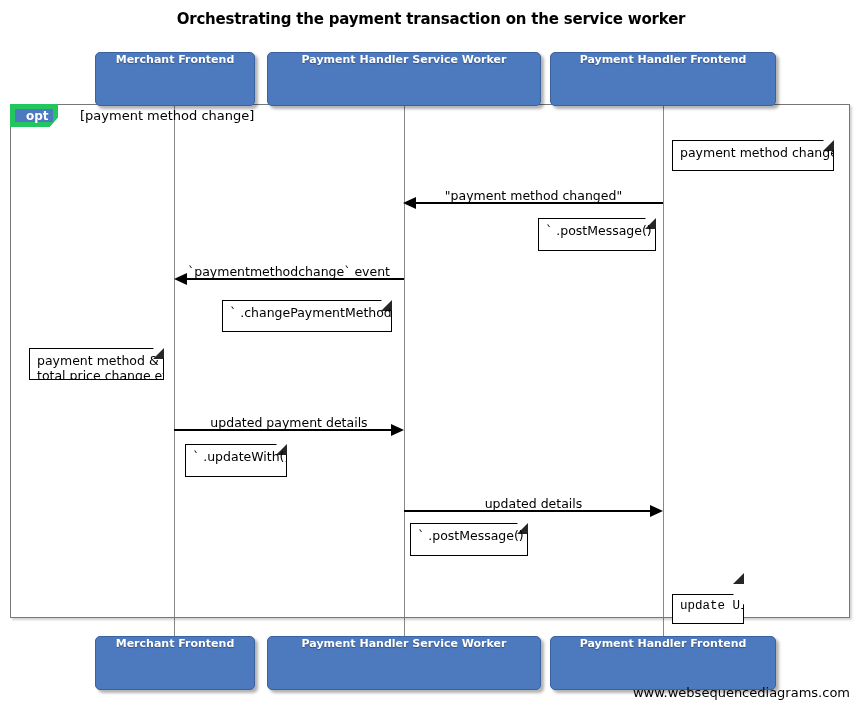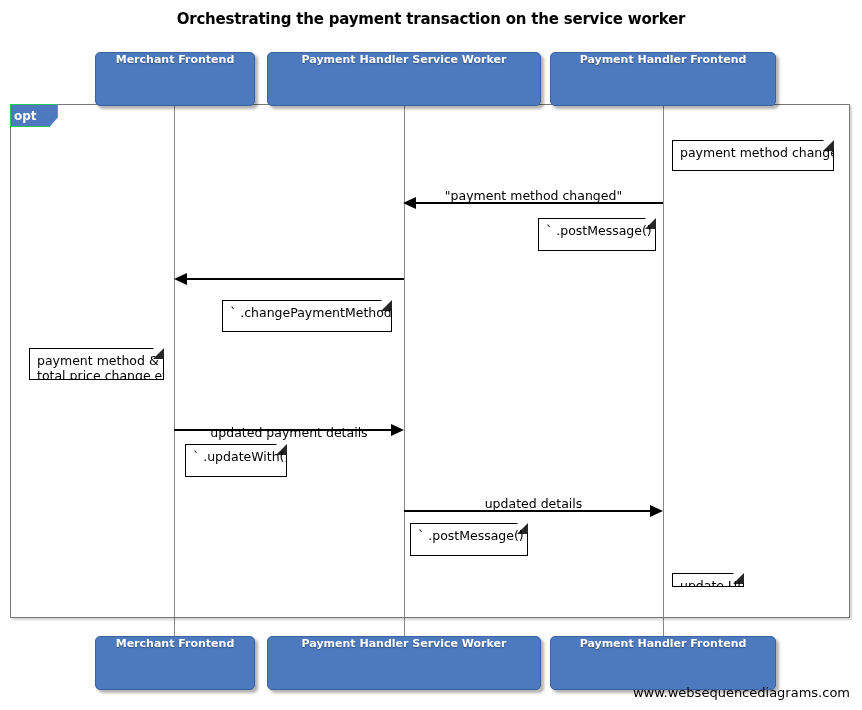--- a/index.html
+++ b/index.html
@@ -66,28 +66,28 @@
     border: 1px solid #777777;
     box-sizing: border-box;
     box-shadow: 2px 2px 2px rgba(0,0,0,0.18);
     background: transparent;
   }
   #opt-tag {
     position: absolute;
     left: 10px; top: 104px;
     width: 48px; height: 23px;
     background: #4d79be;
-    border: 1px solid #22c55e;
+    border: 5px solid #22c55e;
     box-sizing: border-box;
     color: #ffffff;
     font-size: 12px;
     font-weight: bold;
     display: flex;
     align-items: center;
-    padding-left: 3px;
+    padding-left: 11px;
     box-sizing: border-box;
     -webkit-clip-path: polygon(0 0, 100% 0, 100% 58%, 82% 100%, 0 100%);
     clip-path: polygon(0 0, 100% 0, 100% 58%, 82% 100%, 0 100%);
   }
   #opt-guard {
     position: absolute;
     left: 80px; top: 108px;
     font-size: 13px;
     color: #000000;
     white-space: nowrap;
@@ -155,39 +155,41 @@
 
   <div class="lifeline" style="left:174px; top:88px;  height:530px;"></div>
   <div class="lifeline" style="left:404px; top:88px;  height:530px;"></div>
   <div class="lifeline" style="left:663px; top:88px;  height:530px;"></div>
   <div class="lifeline" style="left:174px; top:618px; height:18px;"></div>
   <div class="lifeline" style="left:404px; top:618px; height:18px;"></div>
   <div class="lifeline" style="left:663px; top:618px; height:18px;"></div>
 
   <div id="opt-frame"></div>
   <div id="opt-tag">opt</div>
+  <div id="opt-guard">[payment method change]</div>
 
   <div class="actor-box" style="left:95px;  top:52px; width:160px;">
     <span>Merchant Frontend</span>
   </div>
   <div class="actor-box" style="left:267px; top:52px; width:274px;">
     <span>Payment Handler Service Worker</span>
   </div>
   <div class="actor-box" style="left:550px; top:52px; width:226px;">
     <span>Payment Handler Frontend</span>
   </div>
 
   <div class="msg-label" style="left:404px; top:188px; width:259px;">"payment method changed"</div>
   <div class="msg-line" style="left:410px; top:202px; width:253px;"></div>
   <div class="arrow-head arrow-left" style="left:403px; top:197px;"></div>
 
+  <div class="msg-label" style="left:174px; top:264px; width:230px;">`paymentmethodchange` event</div>
   <div class="msg-line" style="left:181px; top:278px; width:223px;"></div>
   <div class="arrow-head arrow-left" style="left:174px; top:273px;"></div>
 
-  <div class="msg-label" style="left:174px; top:425px; width:230px;">updated payment details</div>
+  <div class="msg-label" style="left:174px; top:415px; width:230px;">updated payment details</div>
   <div class="msg-line" style="left:174px; top:429px; width:217px;"></div>
   <div class="arrow-head arrow-right" style="left:391px; top:424px;"></div>
 
   <div class="msg-label" style="left:404px; top:496px; width:259px;">updated details</div>
   <div class="msg-line" style="left:404px; top:510px; width:246px;"></div>
   <div class="arrow-head arrow-right" style="left:650px; top:505px;"></div>
 
   <div class="note" style="left:672px; top:140px; width:162px; height:31px;">payment method changed</div>
   <div class="note-fold" style="left:823px; top:140px;"></div>
 
@@ -200,21 +202,21 @@
   <div class="note" style="left:29px; top:348px; width:135px; height:32px;">payment method &amp;
 total price change etc</div>
   <div class="note-fold" style="left:153px; top:348px;"></div>
 
   <div class="note" style="left:185px; top:444px; width:102px; height:33px;">` .updateWith()`</div>
   <div class="note-fold" style="left:276px; top:444px;"></div>
 
   <div class="note" style="left:410px; top:523px; width:118px; height:33px;">` .postMessage()`</div>
   <div class="note-fold" style="left:517px; top:523px;"></div>
 
-  <div class="note" style="left:672px; top:573px; width:72px; height:14px;">update UI</div>
+  <div class="note" style="left:672px; top:594px; width:72px; height:30px;font-family:Liberation Mono, monospace;">update UI</div>
   <div class="note-fold" style="left:733px; top:573px;"></div>
 
   <div class="actor-box" style="left:95px;  top:636px; width:160px;">
     <span>Merchant Frontend</span>
   </div>
   <div class="actor-box" style="left:267px; top:636px; width:274px;">
     <span>Payment Handler Service Worker</span>
   </div>
   <div class="actor-box" style="left:550px; top:636px; width:226px;">
     <span>Payment Handler Frontend</span>

